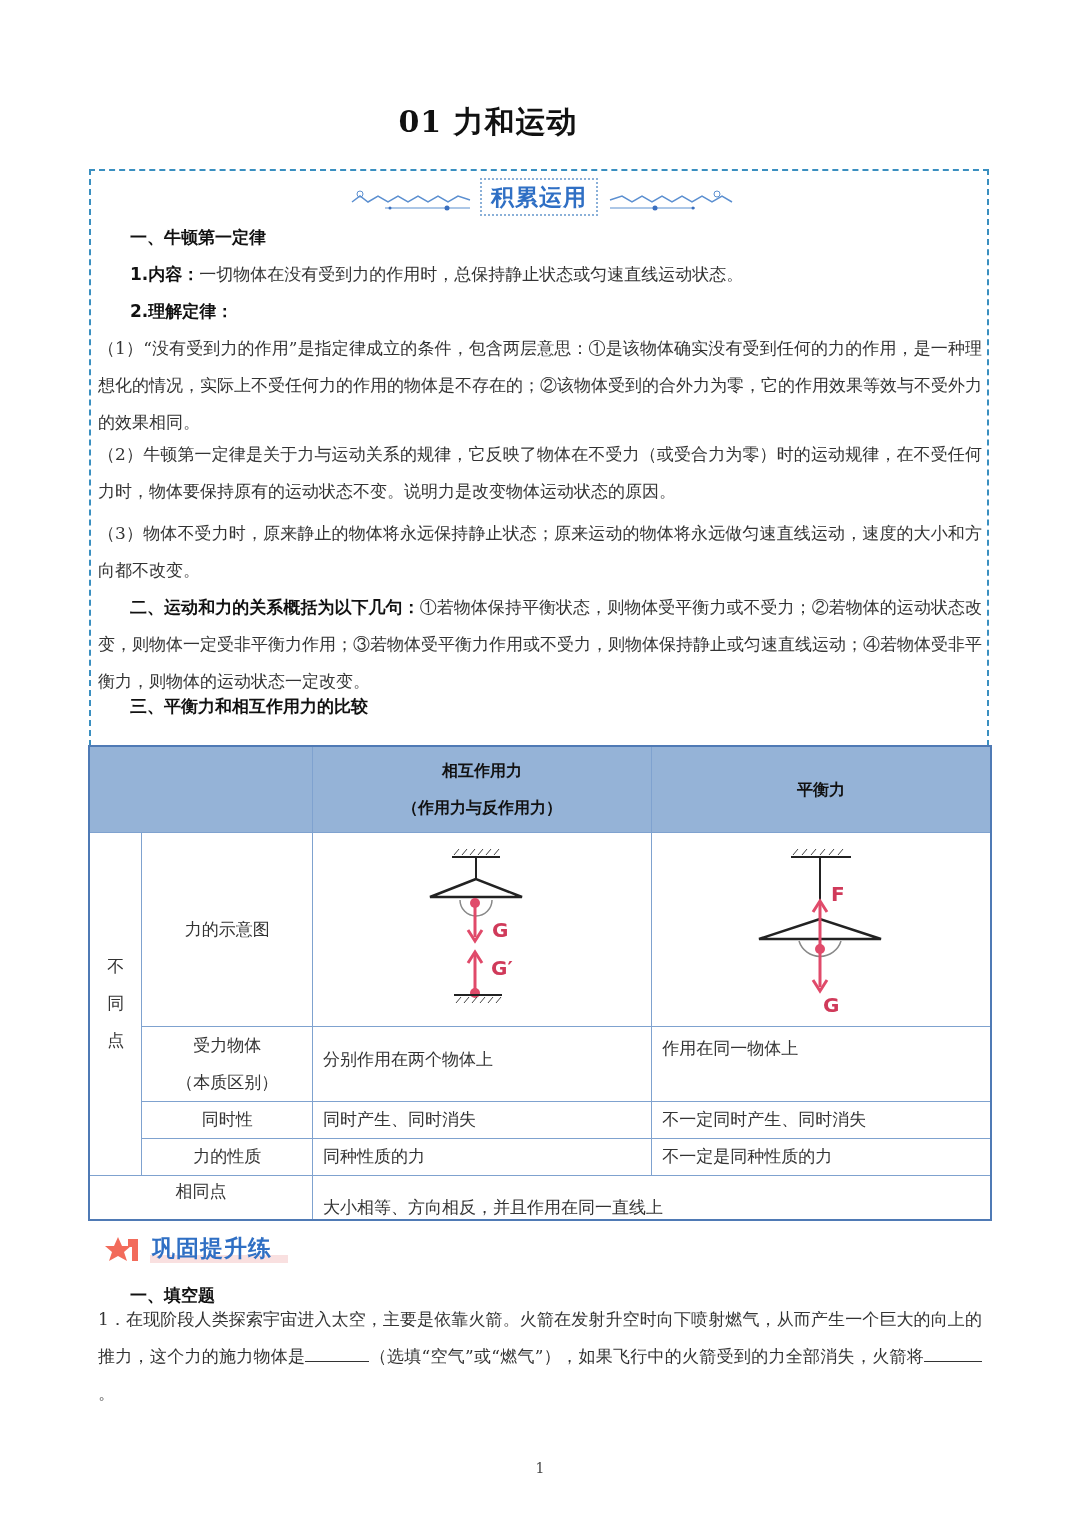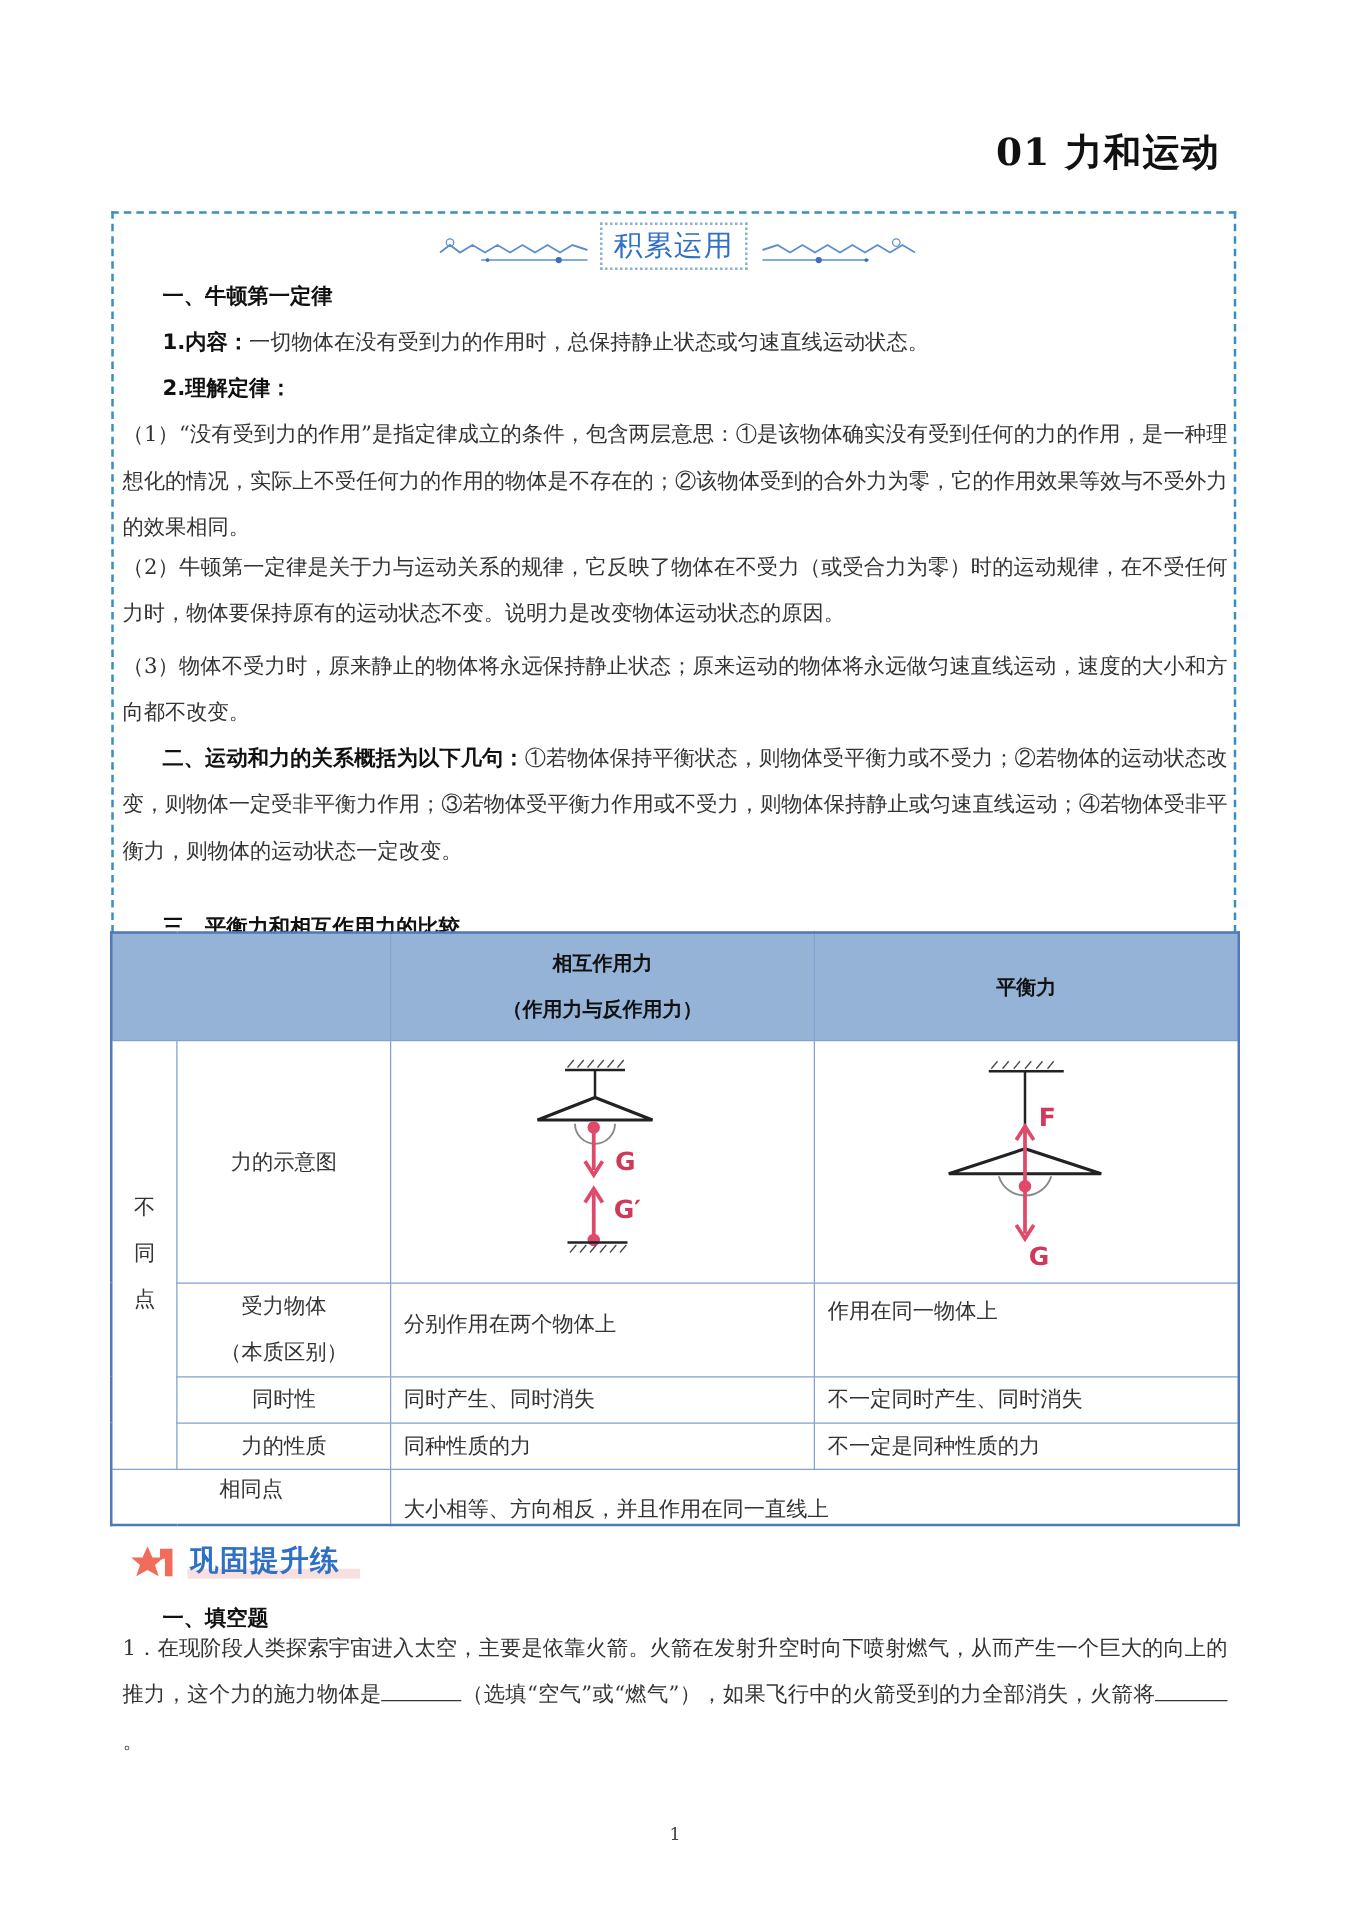--- a/index.html
+++ b/index.html
@@ -1,25 +1,25 @@
 <!DOCTYPE html>
 <html><head>
 <meta charset="utf-8">
 <style>
   html,body{margin:0;padding:0;background:#ffffff;}
   body{width:1080px;height:1527px;position:relative;overflow:hidden;
        font-family:"DejaVu Serif","Liberation Serif",serif;color:#222;}
-  .page-title{position:absolute;top:102px;left:0;width:976px;text-align:right;
+  .page-title{position:absolute;top:102px;left:0;width:976px;text-align:center;
        font-size:30px;font-weight:bold;color:#111;letter-spacing:1px;}
   .box{position:absolute;left:89px;top:169px;width:900px;height:577px;
        border:2px dashed #3a8fc0;border-bottom:none;box-sizing:border-box;}
   .banner{position:absolute;left:340px;top:176px;width:400px;height:44px;}
   .banner-label{position:absolute;left:140px;top:2px;width:118px;height:38px;
        border:2px dotted #8ab0d8;box-sizing:border-box;text-align:center;
-       font-family:"DejaVu Sans",sans-serif;font-weight:normal;font-size:23px;
+       font-family:"DejaVu Sans",sans-serif;font-weight:bold;font-size:23px;
        color:#2f6fc4;line-height:34px;letter-spacing:1px;}
   .text{position:absolute;left:98px;width:884px;font-size:17px;line-height:37px;color:#333;}
   .bold{font-weight:bold;font-family:"DejaVu Sans",sans-serif;color:#111;margin-left:32px;}
   .para{text-align:justify;}
   table.cmp{position:absolute;left:88px;top:745px;width:904px;border-collapse:collapse;
        font-size:17px;color:#333;}
   table.cmp td,table.cmp th{border:1.5px solid #7fa2cf;padding:0 10px;vertical-align:middle;}
   table.cmp th{background:#95b3d7;font-family:"DejaVu Sans",sans-serif;font-weight:bold;
        color:#111;font-size:16px;line-height:37px;text-align:center;}
   table.cmp{border:2px solid #4f7ab5;}
@@ -64,21 +64,21 @@
 <div class="text bold" style="top:293px;">2.理解定律：</div>
 
 <div class="text para" style="top:330px;">（1）“没有受到力的作用”是指定律成立的条件，包含两层意思：①是该物体确实没有受到任何的力的作用，是一种理想化的情况，实际上不受任何力的作用的物体是不存在的；②该物体受到的合外力为零，它的作用效果等效与不受外力的效果相同。</div>
 <div class="text para" style="top:436px;">（2）牛顿第一定律是关于力与运动关系的规律，它反映了物体在不受力（或受合力为零）时的运动规律，在不受任何力时，物体要保持原有的运动状态不变。说明力是改变物体运动状态的原因。</div>
 <div class="text para" style="top:515px;">（3）物体不受力时，原来静止的物体将永远保持静止状态；原来运动的物体将永远做匀速直线运动，速度的大小和方向都不改变。</div>
 
 <div class="text para" style="top:589px;">
   <span class="bold">二、运动和力的关系概括为以下几句：</span><span>①若物体保持平衡状态，则物体受平衡力或不受力；②若物体的运动状态改变，则物体一定受非平衡力作用；③若物体受平衡力作用或不受力，则物体保持静止或匀速直线运动；④若物体受非平衡力，则物体的运动状态一定改变。</span>
 </div>
 
-<div class="text bold" style="top:724px;">三、平衡力和相互作用力的比较</div>
+<div class="text bold" style="top:688px;">三、平衡力和相互作用力的比较</div>
 
 <table class="cmp">
   <colgroup>
     <col style="width:53px">
       <col style="width:171px">
       <col style="width:340px">
       <col style="width:340px">
   </colgroup>
   <tbody>
       <tr style="height:86px">

